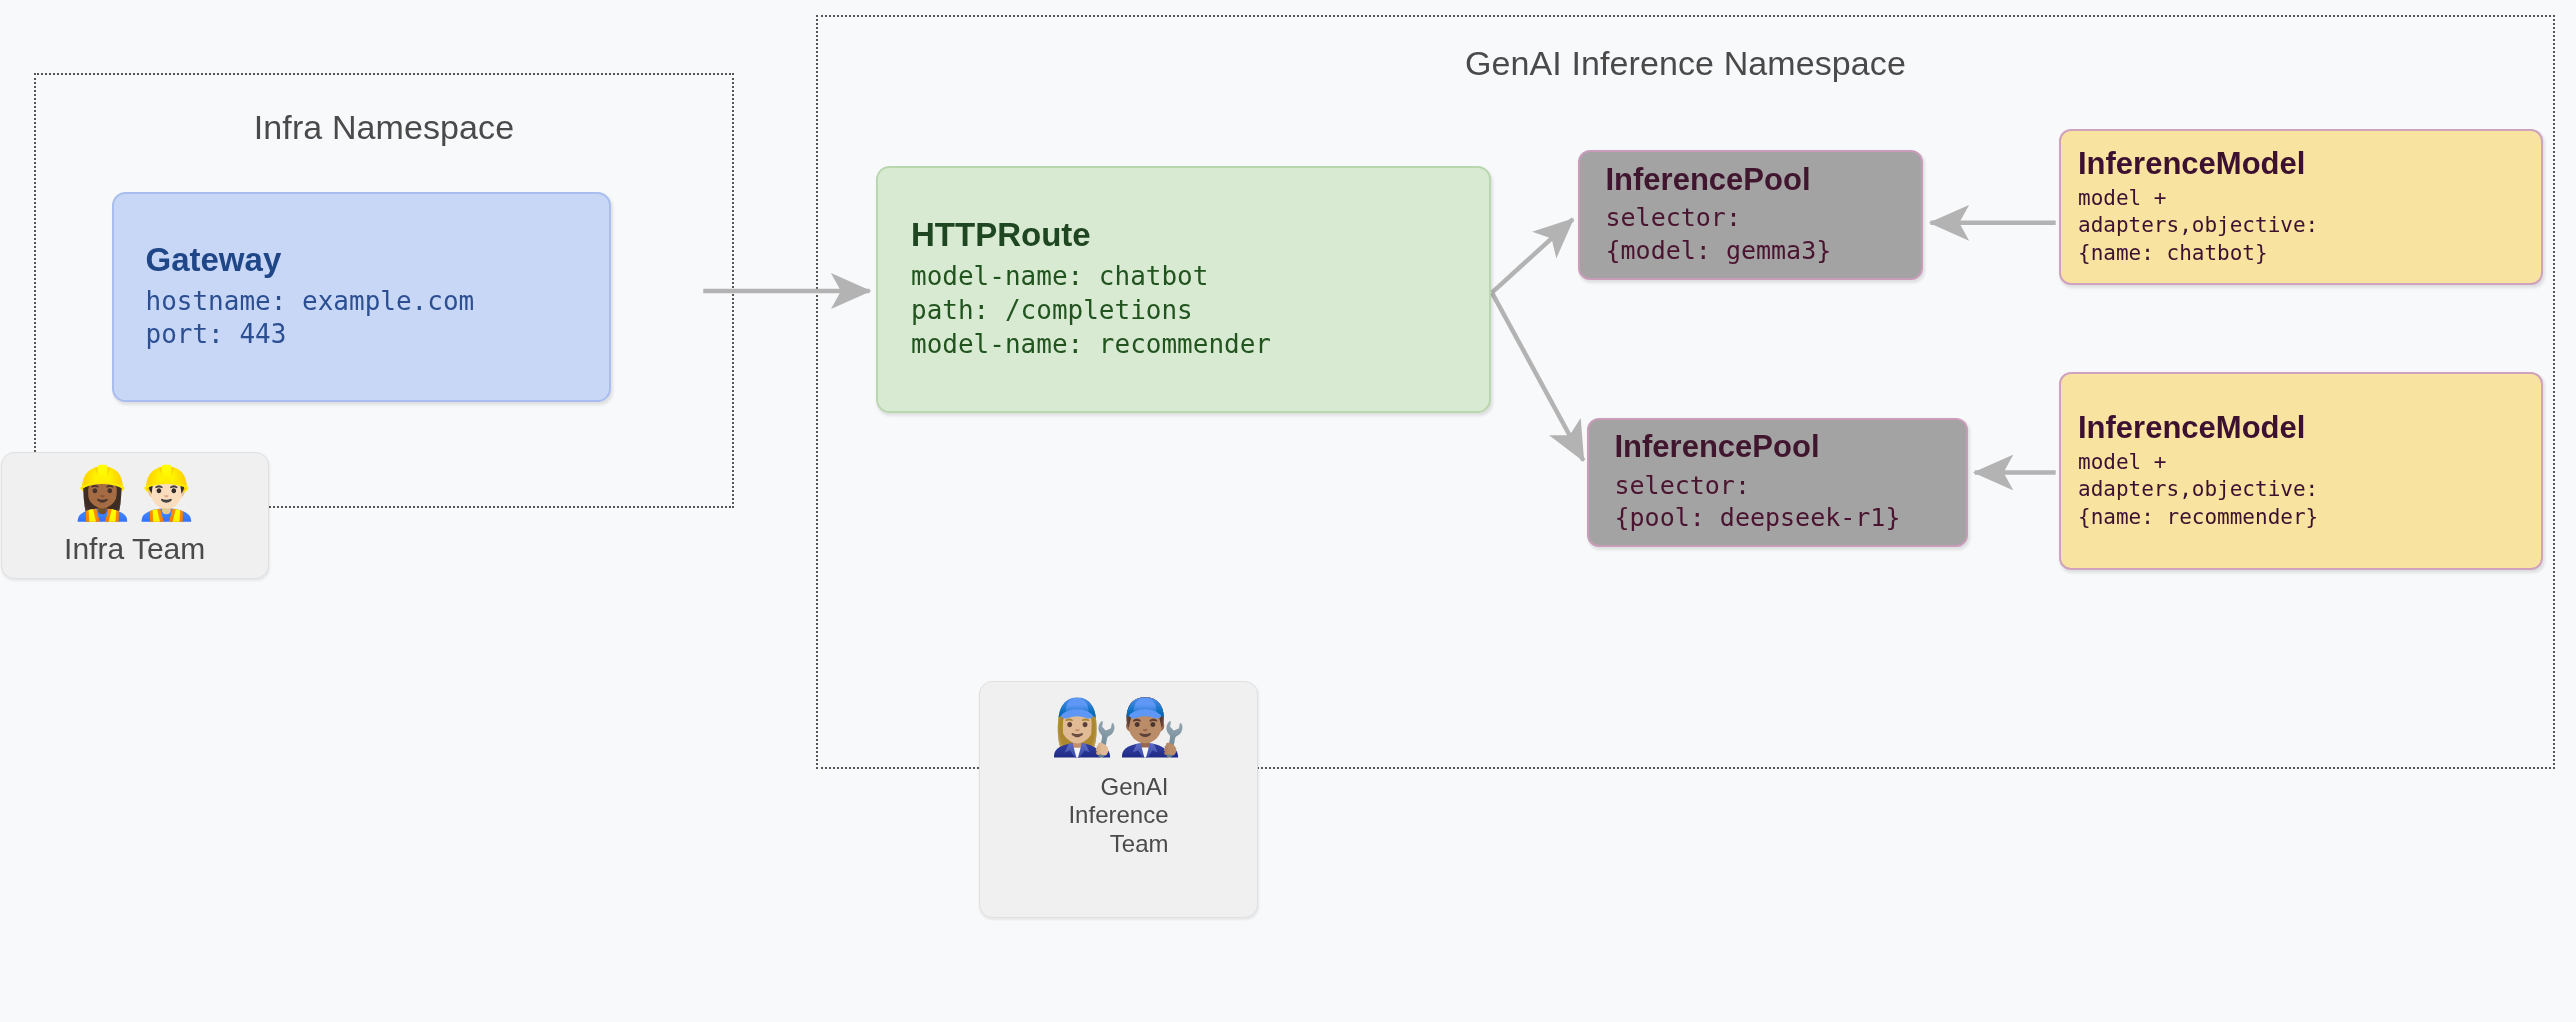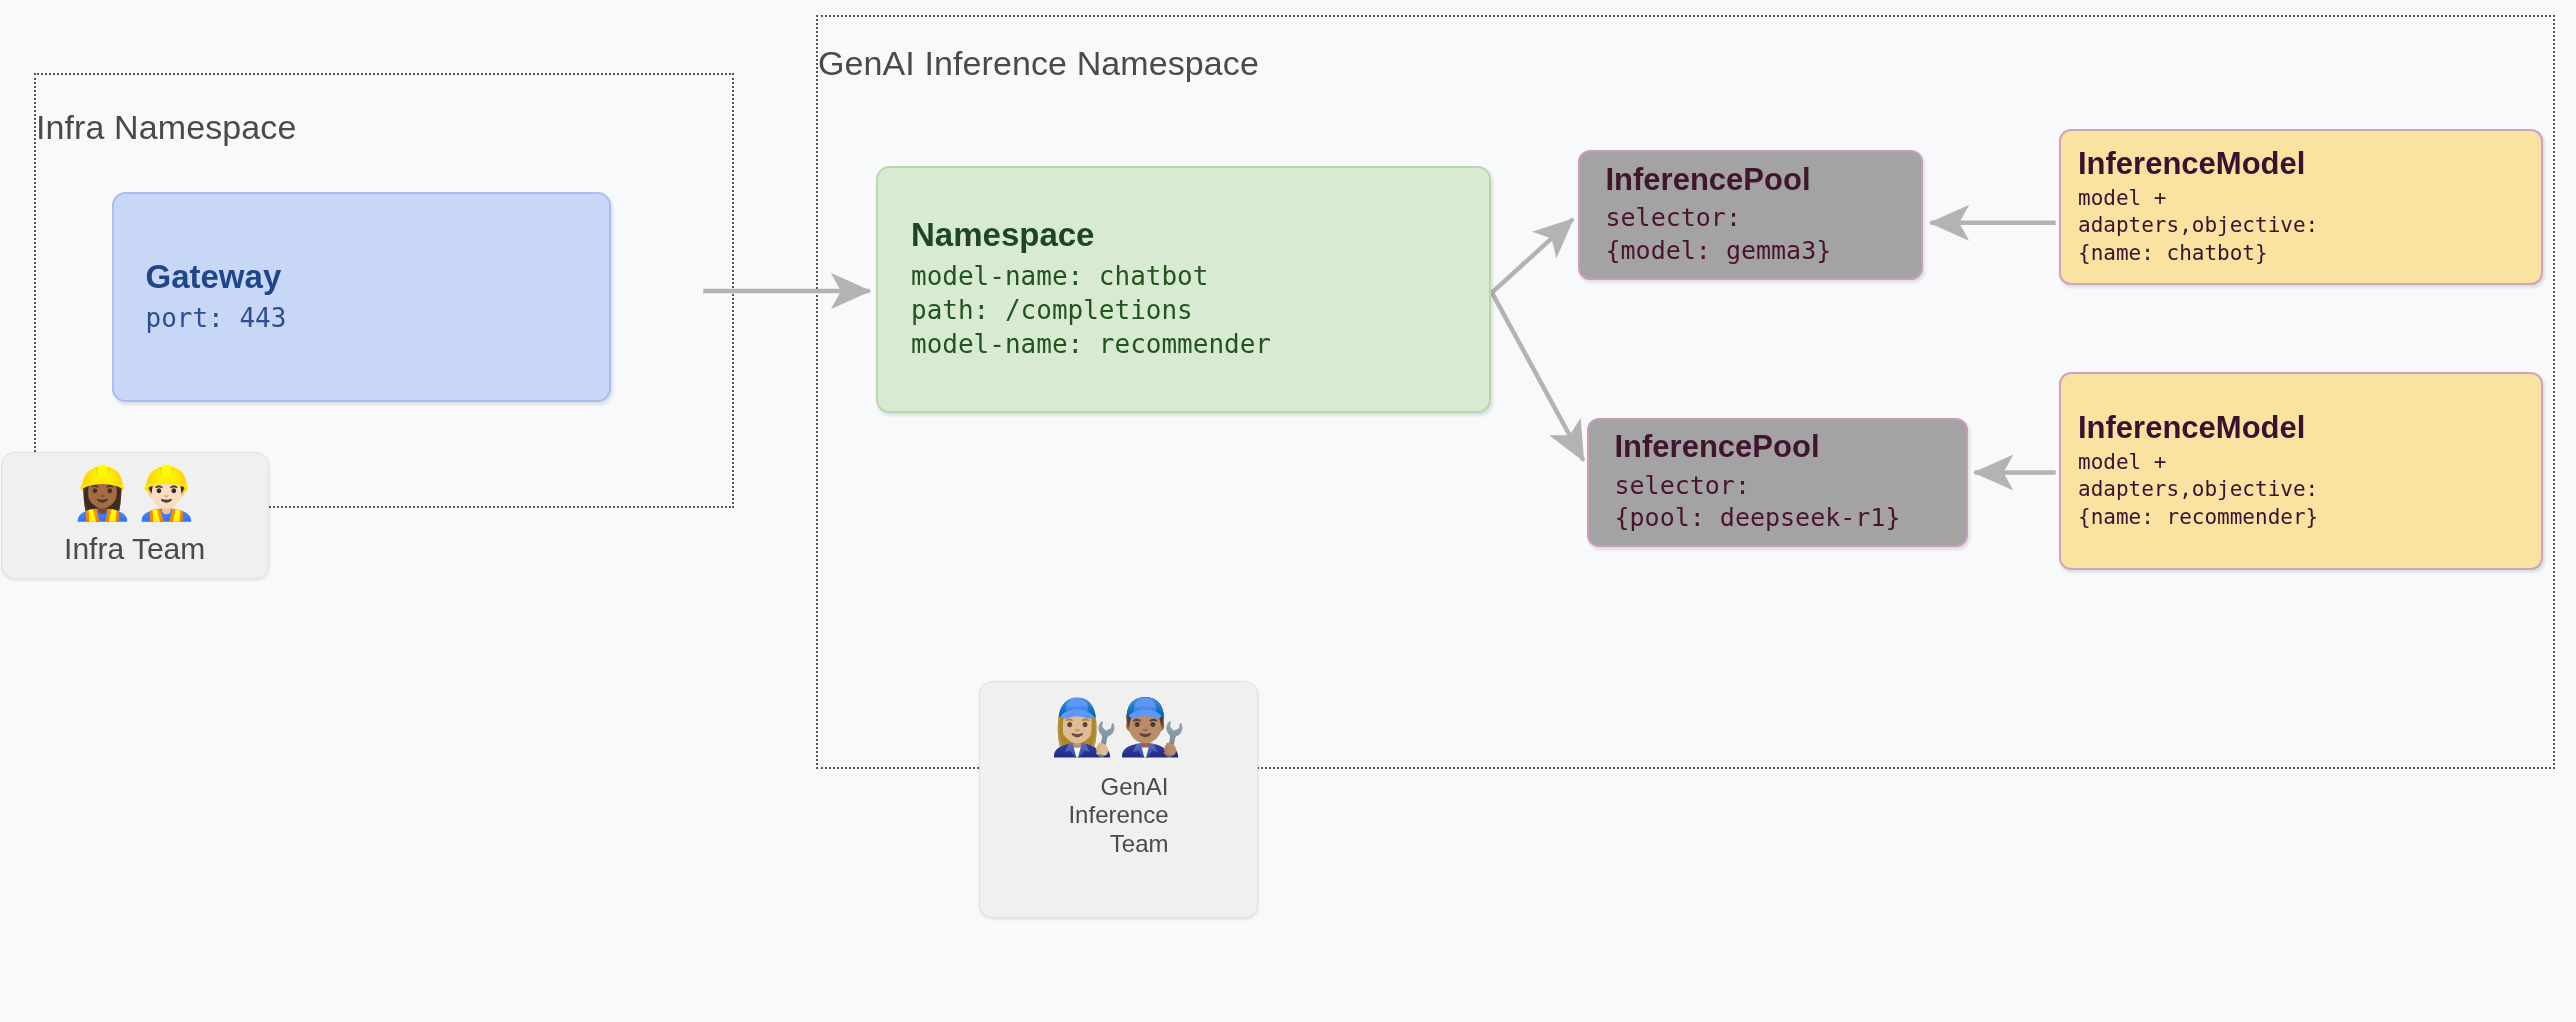--- a/index.html
+++ b/index.html
@@ -14,20 +14,21 @@
   
   .namespace{
     position:absolute;
     border:2.2px dotted #555;
     background:transparent;
     box-sizing:border-box;
   }
   .namespace-title{
     position:absolute;
     width:100%;
+    text-align:center;
     color:#4a4a4a;
     font-weight:400;
     letter-spacing:0.1px;
     white-space:nowrap;
   }
 
   
   .node{
     position:absolute;
     box-sizing:border-box;
@@ -153,25 +154,26 @@
       <line x1="2742" y1="297" x2="2575" y2="297" stroke="#b3b3b3" stroke-width="6" marker-end="url(#arw)"></line>
     </g>
 
     <g>
       <line x1="2742" y1="630" x2="2634" y2="630" stroke="#b3b3b3" stroke-width="6" marker-end="url(#arw)"></line>
     </g>
   </svg>
 
   <div class="node" id="gateway">
     <div class="title">Gateway</div>
+    <div class="meta">hostname: example.com</div>
     <div class="meta">port: 443</div>
   </div>
 
   <div class="node" id="httproute">
-    <div class="title">Namespace</div>
+    <div class="title">HTTPRoute</div>
     <div class="meta">model-name: chatbot</div>
     <div class="meta">path: /completions</div>
     <div class="meta">model-name: recommender</div>
   </div>
 
   <div class="node pool" id="pool-1">
     <div class="title">InferencePool</div>
     <div class="meta">selector:</div>
     <div class="meta">{model: gemma3}</div>
   </div>

